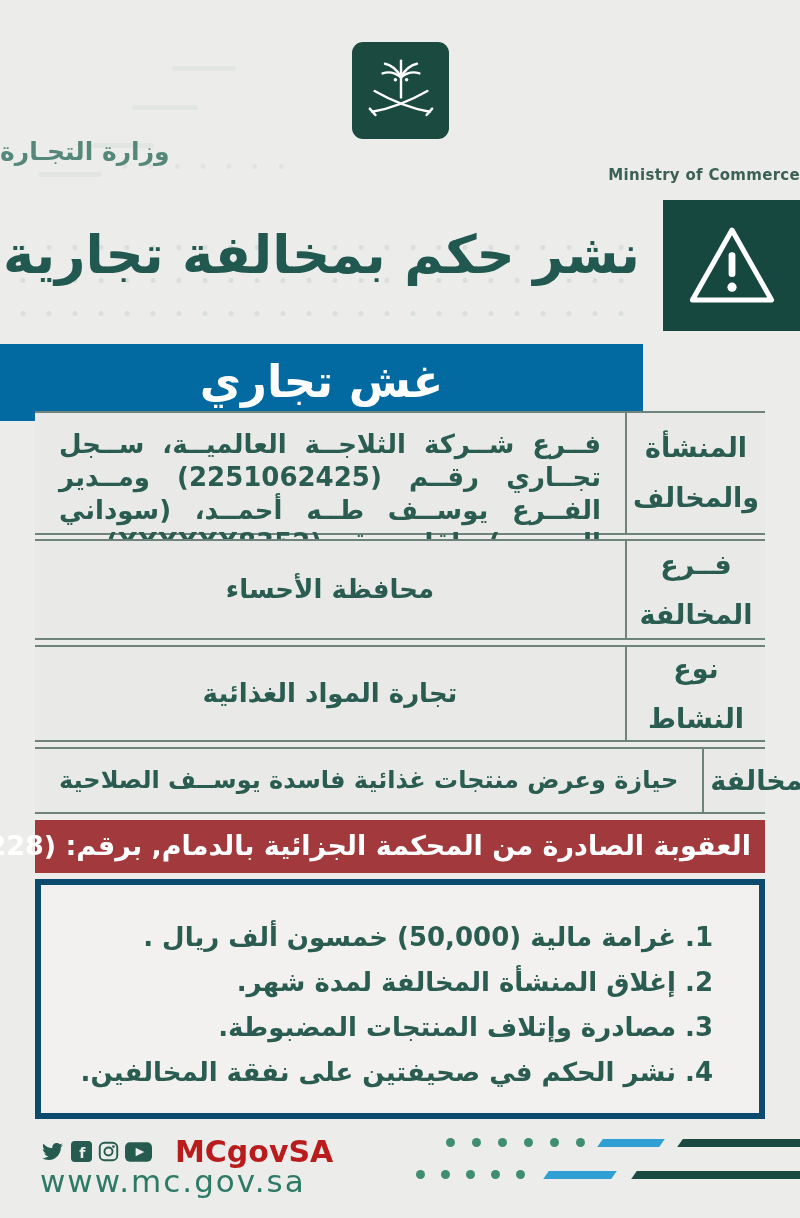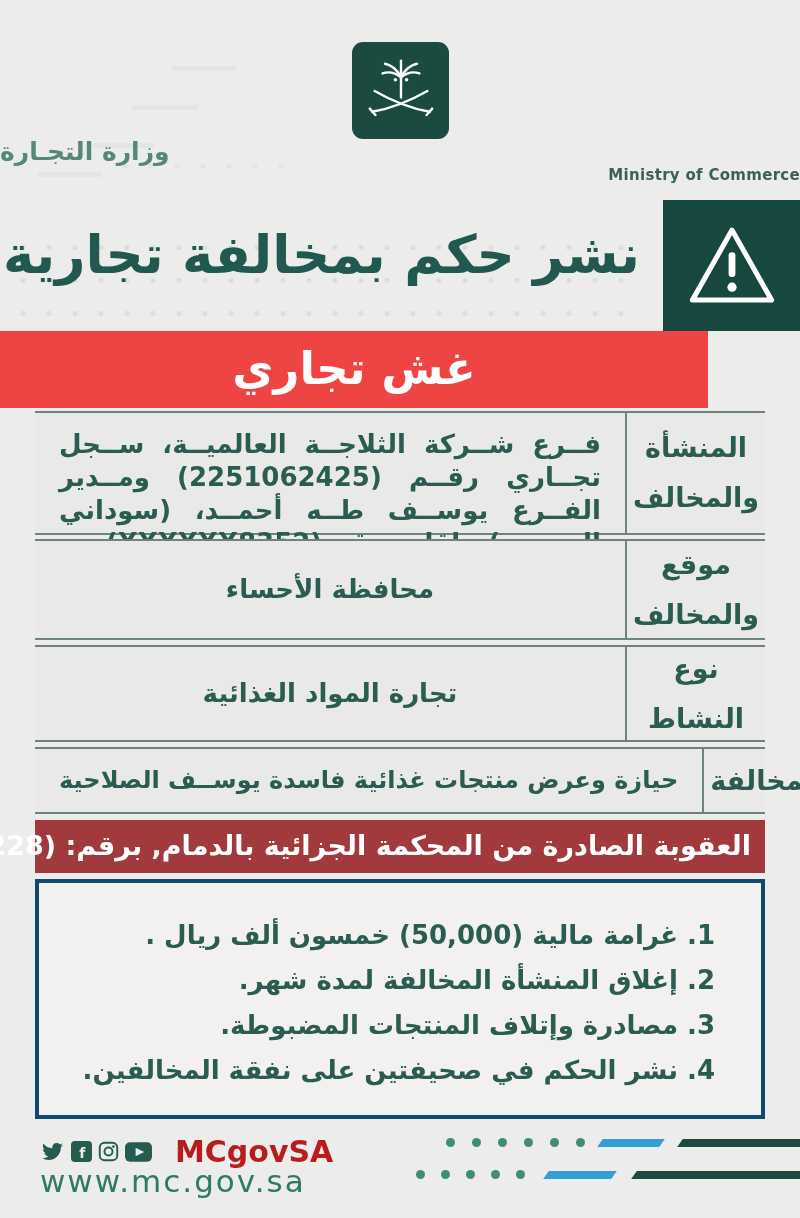--- a/index.html
+++ b/index.html
@@ -12,39 +12,39 @@
   .dotgrid { position:absolute; background-image:radial-gradient(circle, #d4dcd7 2.3px, rgba(0,0,0,0) 2.8px); background-size:26px 33px; opacity:.8; }
 
   
   .emblem { position:absolute; left:352px; top:42px; width:97px; height:97px; background:#1b4a41; border-radius:11px; display:flex; align-items:center; justify-content:center; }
   .ministry-ar { position:absolute; left:0; top:137px; width:800px; text-align:left; font-size:25px; font-weight:bold; color:#55887a; direction:rtl; }
   .ministry-en { position:absolute; left:0; top:166px; width:800px; text-align:right; font-size:15px; font-weight:bold; color:#3c6055; letter-spacing:.3px; }
 
   
   .warn-box { position:absolute; left:663px; top:200px; width:137px; height:131px; background:#174840; display:flex; align-items:center; justify-content:center; }
   .title { position:absolute; top:224px; right:160px; direction:rtl; font-size:53px; font-weight:bold; color:#215850; white-space:nowrap; }
-  .cat-banner { position:absolute; left:0; top:331px; width:708px; height:77px; background:#ef4444; }
+  .cat-banner { position:absolute; left:0; top:344px; width:643px; height:77px; background:#0369a1; }
   .cat-banner span { display:block; direction:rtl; text-align:center; line-height:75px; font-size:45px; font-weight:bold; color:#fff; }
 
   
   .vrow { position:absolute; left:35px; width:730px; display:flex; background:#e9eae8; border-top:2px solid #6d837c; border-bottom:2px solid #6d837c; }
   .vvalue { flex:1; direction:rtl; color:#2a5c51; font-weight:bold; font-size:26px; padding:0 24px; }
   .vlabel { width:140px; border-left:2px solid #6d837c; direction:rtl; color:#2a5c51; font-weight:bold; font-size:27px; display:flex; align-items:center; justify-content:center; text-align:center; line-height:1.85; padding:16px 6px; }
   .row1 { top:411px; height:124px; }
   .row1 .vvalue { text-align:justify; padding-top:15px; line-height:33px; }
   .row2 { top:539px; height:101px; }
   .row2 .vvalue { text-align:center; line-height:97px; }
   .row3 { top:645px; height:97px; }
   .row3 .vvalue { text-align:center; line-height:93px; }
   .row4 { top:747px; height:67px; }
   .row4 .vvalue { text-align:center; line-height:63px; font-size:24px; white-space:nowrap; }
 
   
   .penalty-banner { position:absolute; left:35px; top:820px; width:730px; height:53px; background:#a23a3d; direction:rtl; color:#fff; font-size:27px; font-weight:bold; line-height:52px; padding:0 14px; white-space:nowrap; }
-  .penalty-box { position:absolute; left:35px; top:879px; width:730px; height:240px; background:#f2f1ef; border:4px solid #0c4a6e; padding-top:37px; }
+  .penalty-box { position:absolute; left:35px; top:879px; width:730px; height:240px; background:#f2f1ef; border:6px solid #0c4a6e; padding-top:37px; }
   .pitem { direction:rtl; text-align:right; color:#2a5c51; font-size:26px; font-weight:bold; line-height:30px; margin-bottom:15px; padding-right:46px; }
 
   
   .social-row { position:absolute; left:40px; top:1134px; display:flex; align-items:center; gap:6px; }
   .social-row svg { display:block; }
   .handle { font-size:30px; font-weight:bold; color:#b91c1c; margin-left:17px; }
   .website { position:absolute; left:40px; top:1163px; font-size:31px; color:#2e7a66; letter-spacing:2px; }
 
   .decor-rowA, .decor-rowB { position:absolute; height:10px; }
   .decor-rowA { left:0; top:1138px; width:800px; }
@@ -99,21 +99,21 @@
   <div class="cat-banner">
     <span>غش تجاري</span>
   </div>
 
   <div class="vrow row1">
     <div class="vvalue">فــرع شــركة الثلاجــة العالميــة، ســجل تجــاري رقــم (2251062425) ومــدير الفــرع يوســف طــه أحمــد، (سوداني الجنسية) ، إقامة رقم (XXXXXX8352).</div>
     <div class="vlabel">المنشأة والمخالف</div>
   </div>
   <div class="vrow row2">
     <div class="vvalue">محافظة الأحساء</div>
-    <div class="vlabel">موقع والمخالف</div>
+    <div class="vlabel">فــرع المخالفة</div>
   </div>
   <div class="vrow row3">
     <div class="vvalue">تجارة المواد الغذائية</div>
     <div class="vlabel">نوع النشاط</div>
   </div>
   <div class="vrow row4">
     <div class="vvalue">حيازة وعرض منتجات غذائية فاسدة يوســف الصلاحية</div>
     <div class="vlabel">المخالفة</div>
   </div>
 

